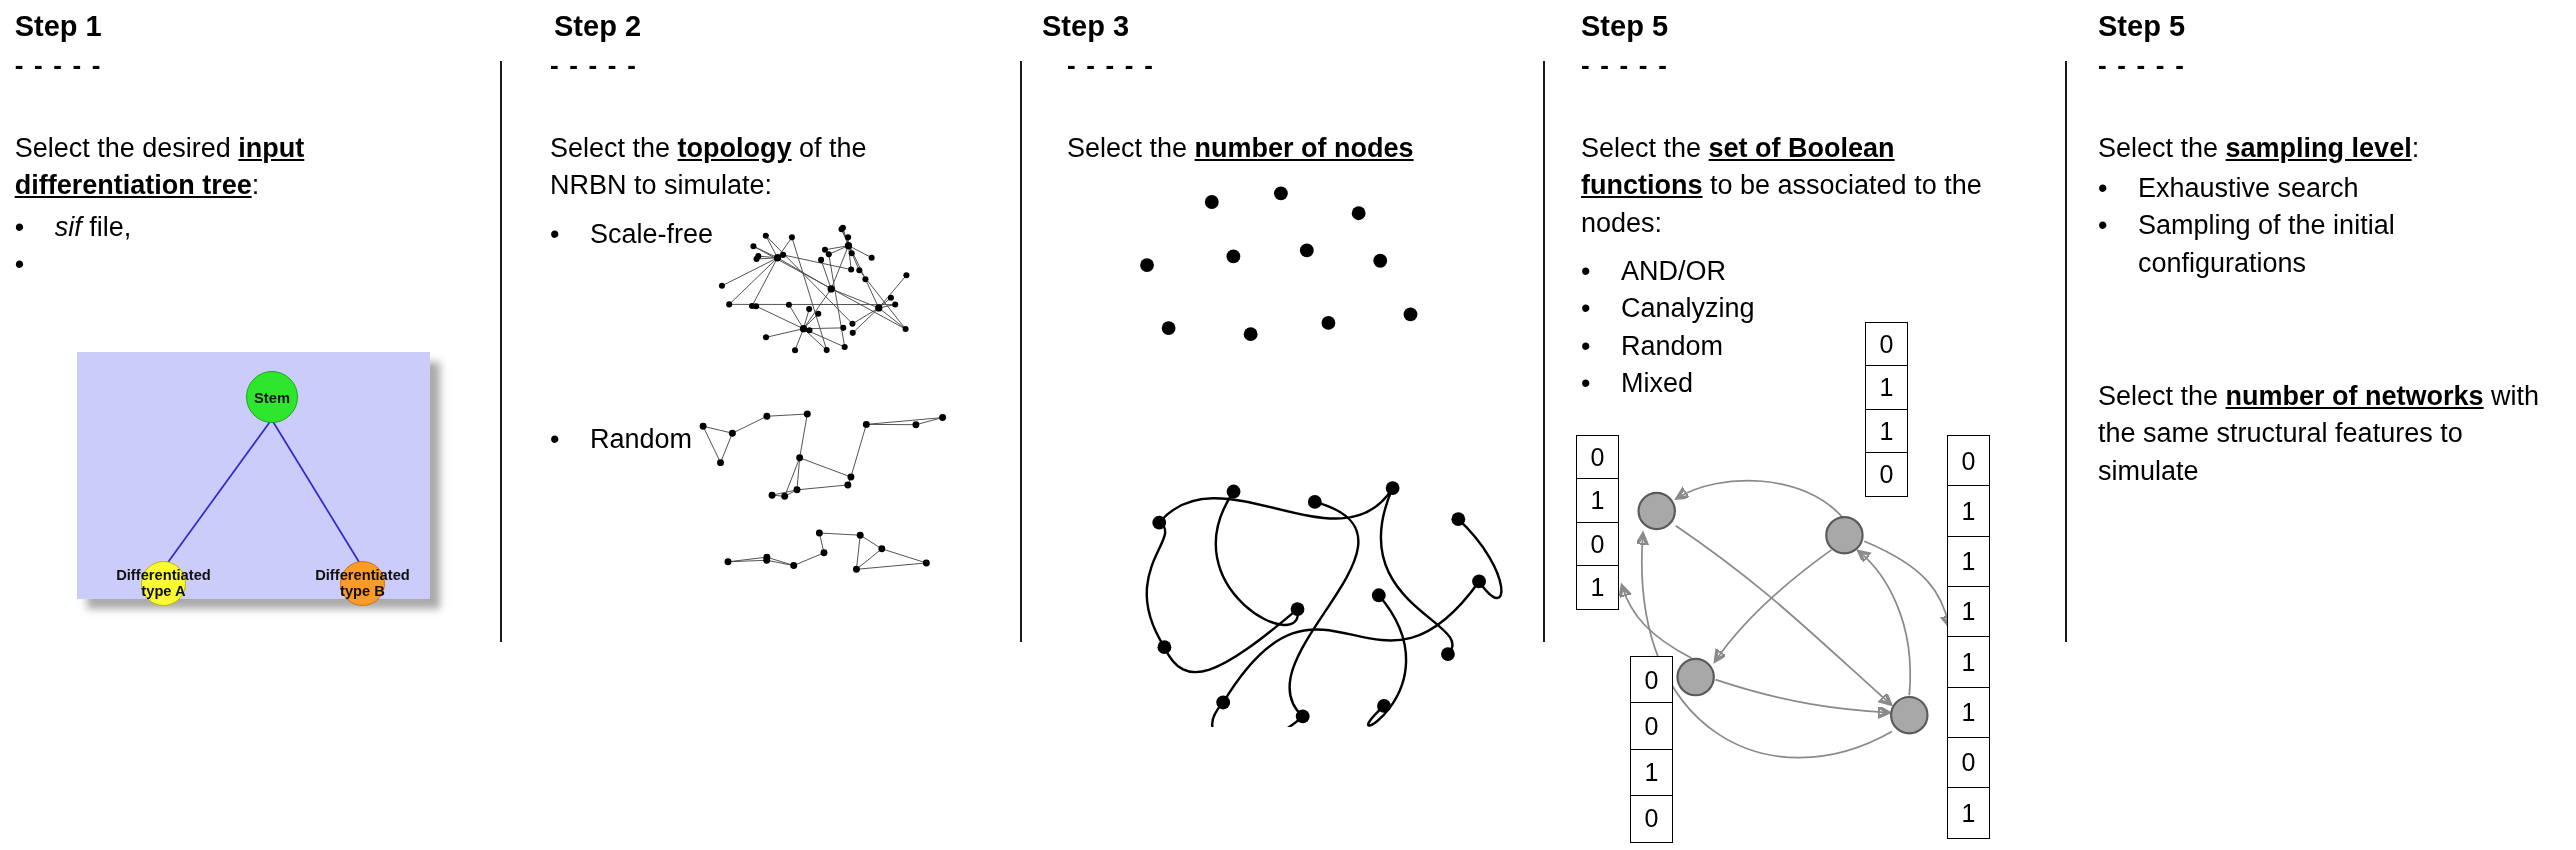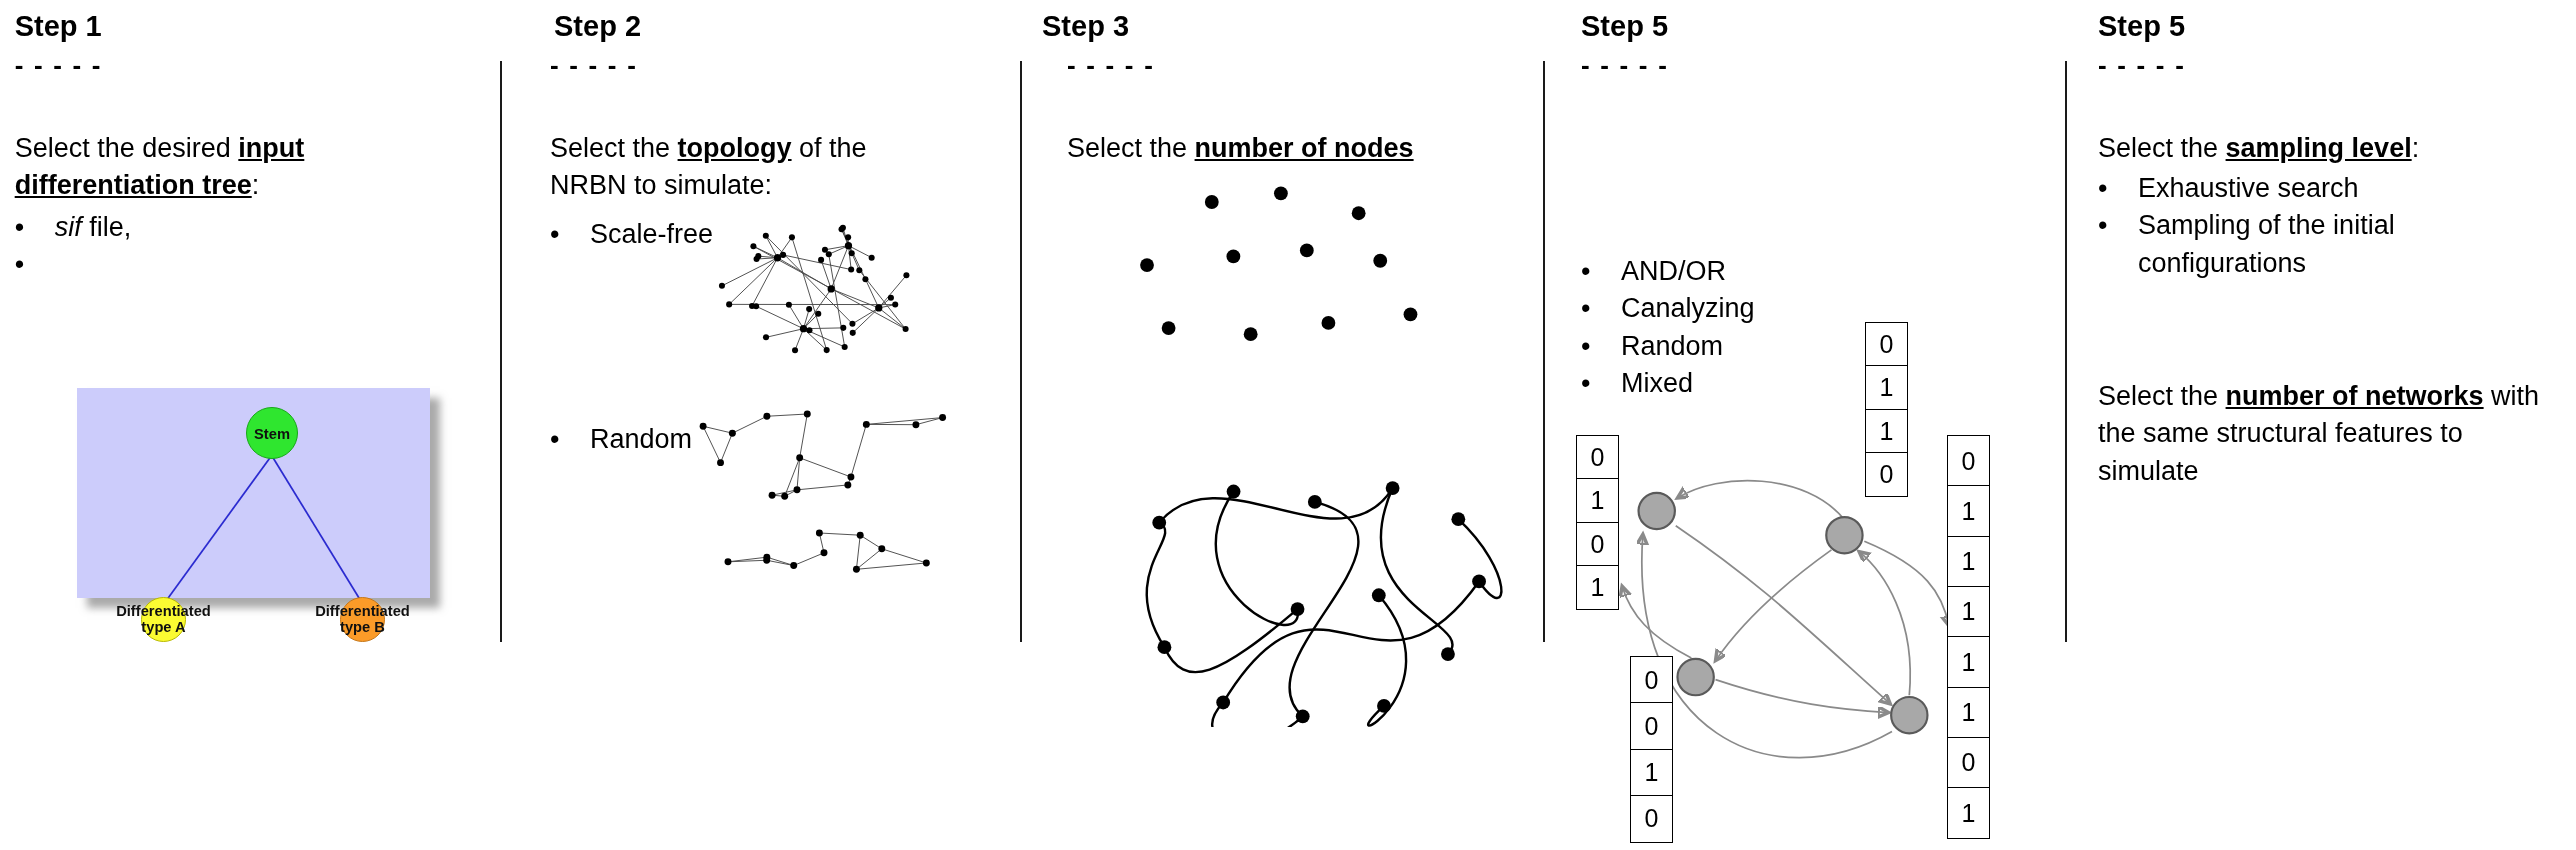--- a/index.html
+++ b/index.html
@@ -15,21 +15,21 @@
 
   ul.bullets { position:absolute; list-style:none; font-size:27px; line-height:1.38; }
   ul.bullets li { display:flex; align-items:flex-start; }
   .bullet { width:40px; flex:0 0 40px; }
   .bullet-text { flex:1; }
 
   .fig { position:absolute; }
   .fig svg { display:block; }
 
   
-  .tree-box { position:absolute; left:77px; top:388px; width:353px; height:210px;
+  .tree-box { position:absolute; left:77px; top:352px; width:353px; height:247px;
               box-shadow:9.5px 9.5px 7.8px rgba(125,125,125,0.65); }
   .tree-lines { position:absolute; left:0; top:0; }
   .tree-node { position:absolute; border-radius:50%; display:flex; align-items:center; justify-content:center; }
   .node-stem { left:169px; top:19px; width:52px; height:52px; border:1.7px solid #18a818; }
   .node-a { left:64px; top:209px; width:45px; height:45px; border:1.7px solid #b9b900; }
   .node-b { left:263px; top:209px; width:45px; height:45px; border:1.7px solid #c67718; }
   .tree-label { position:absolute; font-size:14.7px; font-weight:700; text-align:center;
                 line-height:1.12; white-space:pre-line; color:#101010; }
   .label-stem { left:169px; top:38px; width:52px; }
   .label-a { left:13px; top:215px; width:147px; }
@@ -317,20 +317,23 @@
       <circle cx="62" cy="136" r="4"></circle>
       <circle cx="28" cy="104" r="4"></circle>
       <circle cx="105" cy="82" r="4"></circle>
       <circle cx="152" cy="74" r="4"></circle>
     </svg>
   </div>
 
   <div class="step-header" style="left:1581px">Step 5</div>
   <div class="dashes" style="left:1581px">- - - - -</div>
 
+  <div class="body-text" style="left:1581px; top:130px; width:407px">
+    <span>Select the </span><b>set of Boolean functions</b><span> to be associated to the nodes:</span>
+  </div>
 
   <ul class="bullets" style="left:1581px; top:253px; width:277px">
     <li>
       <span class="bullet">•</span>
       <span class="bullet-text">AND/OR</span>
     </li>
     <li>
       <span class="bullet">•</span>
       <span class="bullet-text">Canalyzing</span>
     </li>

